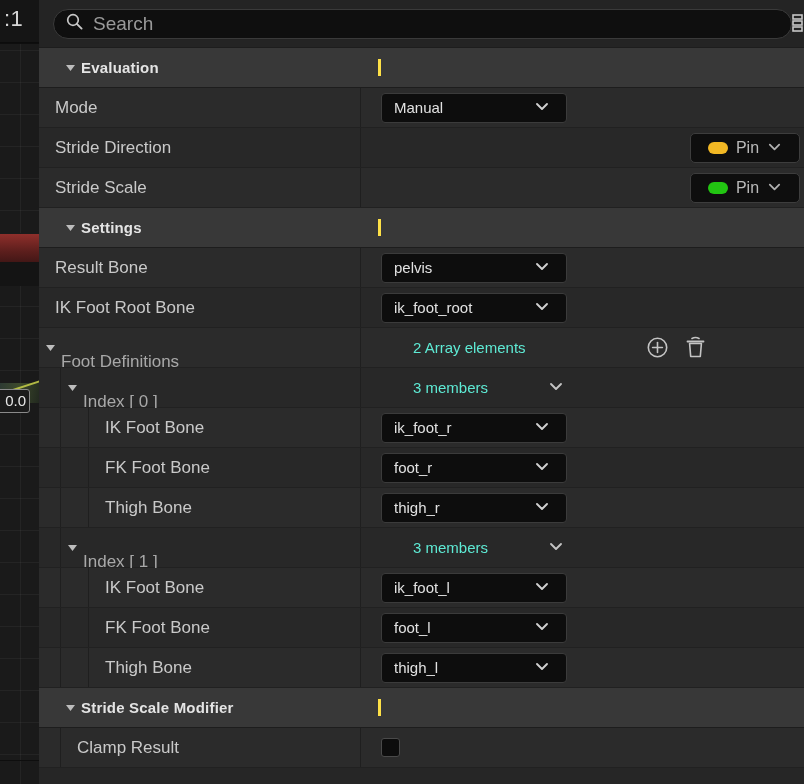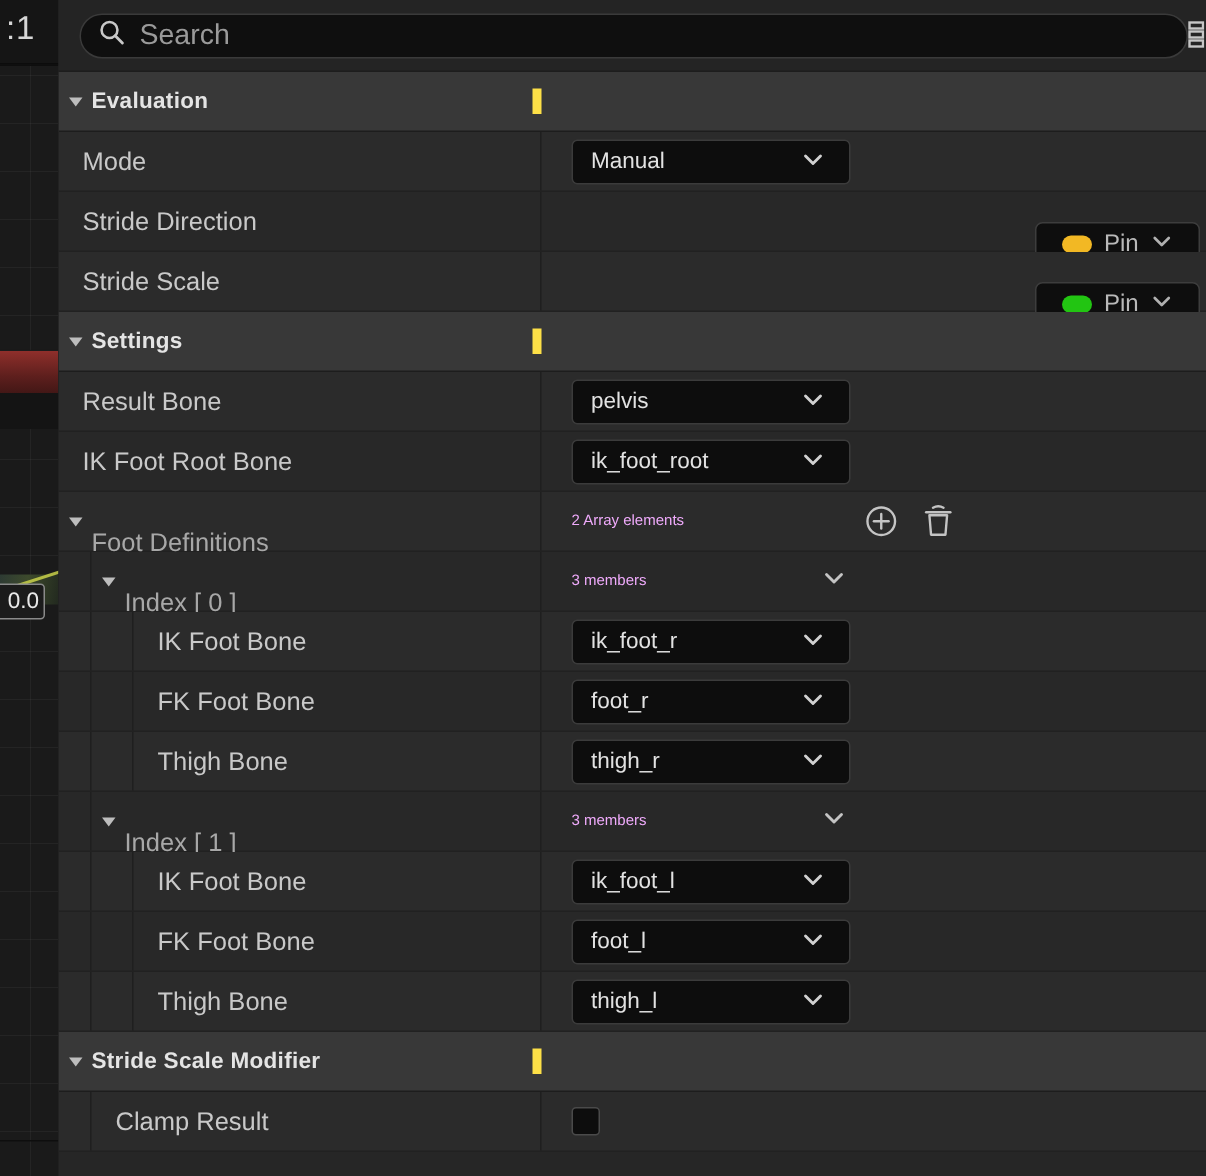--- a/index.html
+++ b/index.html
@@ -130,21 +130,21 @@
     position: relative;
   }
   .prop-row.alt { background: #282828; }
 
   .name-cell {
     width: 322px; flex: 0 0 322px;
     display: flex; align-items: center;
     border-right: 1px solid #1f1f1f;
     position: relative;
   }
-  .cat-row .name-cell { border-right: 6px solid #fde047; }
+  .cat-row .name-cell { border-right: 3px solid #fde047; margin-left: 20px; }
 
   .value-cell {
     flex: 1 1 auto;
     display: flex; align-items: center;
     padding-left: 20px;
     position: relative;
   }
 
   
   .indent {
@@ -174,39 +174,39 @@
     background: #0d0d0d;
     border: 1px solid #3b3b3b;
     border-radius: 4px;
     display: inline-flex; align-items: center; justify-content: space-between;
     padding: 0 16px 0 12px;
     color: #e2e2e2; font-size: 15px;
   }
   .combo .chev { margin-left: 14px; display: block; }
 
   .plain-val {
-    color: #f0abfc; font-size: 10px;
+    color: #5eead4; font-size: 15px; margin-left: 32px;
   }
 
   .members-row {
     flex: 1 1 auto;
     display: flex; align-items: center; justify-content: space-between;
     padding-right: 240px;
   }
 
   
   .arr-icons {
     display: flex; align-items: center; gap: 16px;
     margin-left: 120px;
   }
   .arr-icons span { display: flex; }
 
   
   .pin-btn {
-    position: absolute; right: 4px; top: 20px;
+    position: absolute; right: 4px; top: 5px;
     height: 30px; width: 110px;
     background: #0e0e0e;
     border: 1px solid #3d3d3d;
     border-radius: 5px;
     display: flex; align-items: center; justify-content: center;
     gap: 8px;
     text-align: right;
   }
   .pin-dot {
     width: 20px; height: 12px; border-radius: 6px; display: block;

